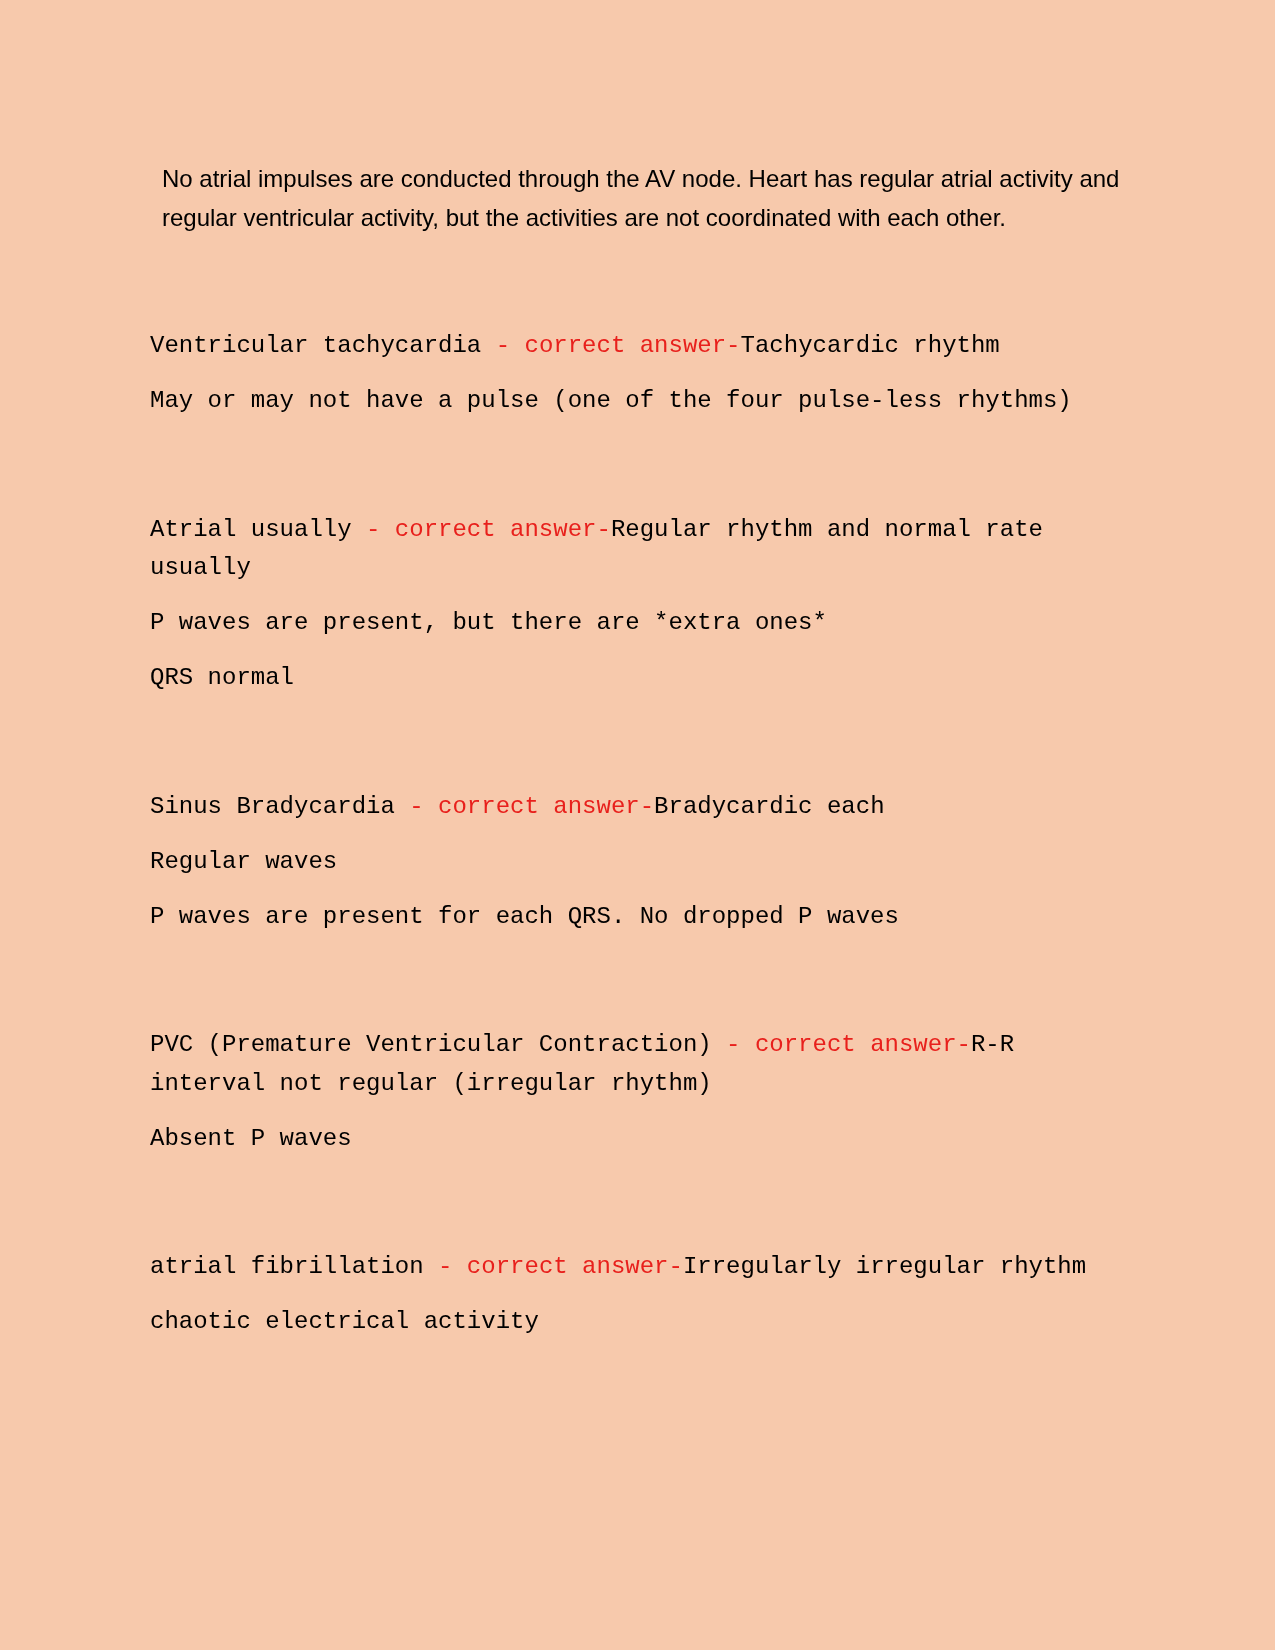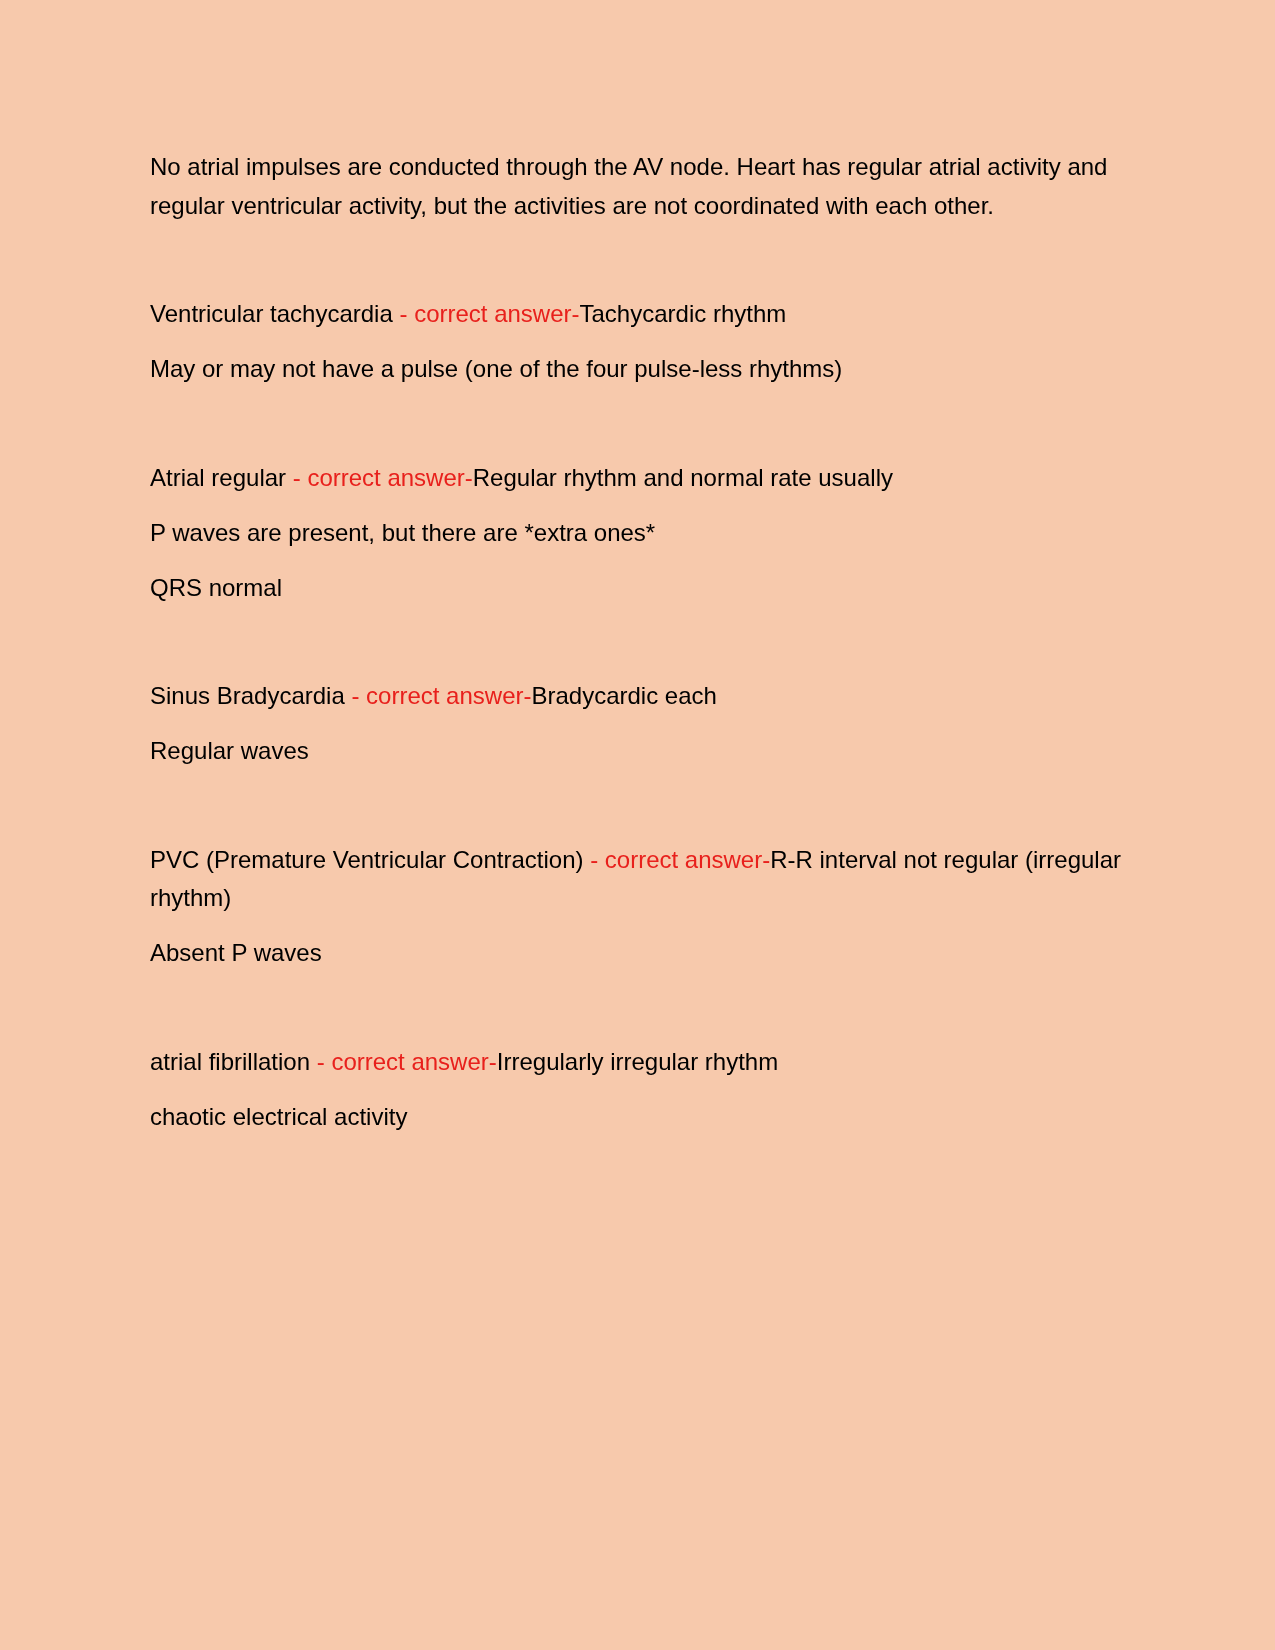--- a/index.html
+++ b/index.html
@@ -5,45 +5,46 @@
   html, body { margin: 0; padding: 0; }
   body {
     width: 1275px; height: 1650px;
     background: #f7c9ac;
     font-family: "Liberation Sans", sans-serif;
     color: #000;
     position: relative;
     overflow: hidden;
   }
   .page { position: absolute; left: 150px; top: 148px; width: 990px; }
-  .para { font-size: 24px; line-height: 38.5px; margin: 0; }
-  .entry { margin-top: 70px; }
+  .para { font-size: 24px; line-height: 38.5px; margin: 12px; }
+  .entry { margin-top: 90px; font-family: Liberation Mono, monospace; }
   .line { font-size: 24px; line-height: 38.5px; margin: 0 0 16.5px 0; }
   .red { color: #e8201c; }
 </style>
 </head>
 <body>
 
 <div class="page">
   <p class="para">No atrial impulses are conducted through the AV node. Heart has regular atrial activity and regular ventricular activity, but the activities are not coordinated with each other.</p>
 
   <div class="entry">
     <p class="line"><span>Ventricular tachycardia</span><span class="red"> - correct answer-</span><span>Tachycardic rhythm</span></p>
     <p class="line">May or may not have a pulse (one of the four pulse-less rhythms)</p>
   </div>
 
   <div class="entry">
-    <p class="line"><span>Atrial regular</span><span class="red"> - correct answer-</span><span>Regular rhythm and normal rate usually</span></p>
+    <p class="line"><span>Atrial usually</span><span class="red"> - correct answer-</span><span>Regular rhythm and normal rate usually</span></p>
     <p class="line">P waves are present, but there are *extra ones*</p>
     <p class="line">QRS normal</p>
   </div>
 
   <div class="entry">
     <p class="line"><span>Sinus Bradycardia</span><span class="red"> - correct answer-</span><span>Bradycardic each</span></p>
     <p class="line">Regular waves</p>
+    <p class="line">P waves are present for each QRS. No dropped P waves</p>
   </div>
 
   <div class="entry">
     <p class="line"><span>PVC (Premature Ventricular Contraction)</span><span class="red"> - correct answer-</span><span>R-R interval not regular (irregular rhythm)</span></p>
     <p class="line">Absent P waves</p>
   </div>
 
   <div class="entry">
     <p class="line"><span>atrial fibrillation</span><span class="red"> - correct answer-</span><span>Irregularly irregular rhythm</span></p>
     <p class="line">chaotic electrical activity</p>

